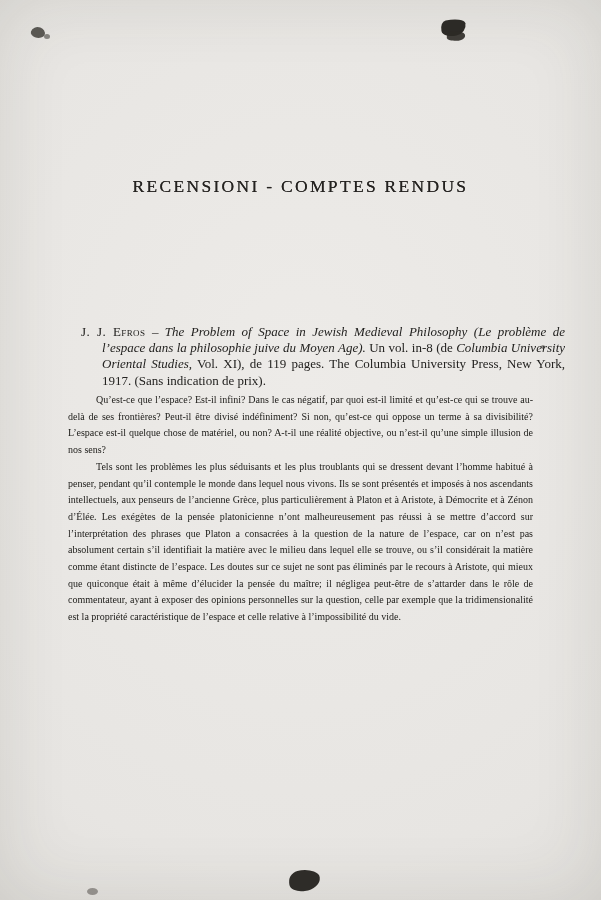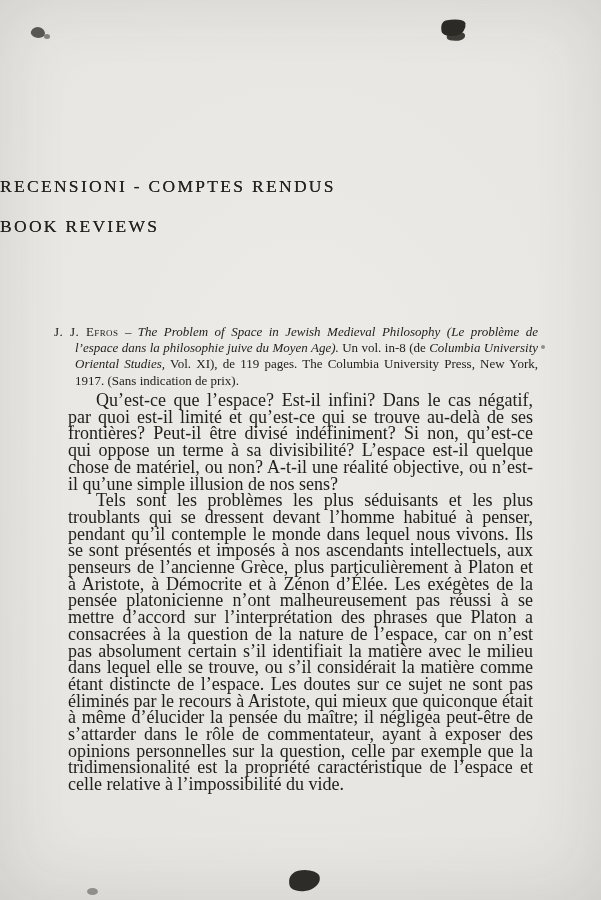--- a/index.html
+++ b/index.html
@@ -11,40 +11,41 @@
     position: relative;
     width: 601px; height: 900px;
     overflow: hidden;
     background: radial-gradient(ellipse 130% 100% at 50% 42%, #edebe8 0%, #e7e5e2 55%, #dad8d4 100%);
     box-shadow: inset 0 0 70px rgba(60, 55, 45, .12);
     font-family: "Liberation Serif", "DejaVu Serif", serif;
     color: #21201d;
   }
   .heading {
     position: absolute; left: 0; width: 100%;
+    text-align: center;
     font-size: 17.5px;
     letter-spacing: 2.3px;
     font-weight: normal;
     color: #242220;
     text-shadow: 0 0 .5px rgba(30, 28, 25, .85);
     white-space: nowrap;
   }
   .heading.line1 { top: 176px; }
   .heading.line2 { top: 216px; }
   .citation {
-    position: absolute; top: 311px; left: 54px; width: 463px;
+    position: absolute; top: 311px; left: 81px; width: 463px;
     font-size: 13px; line-height: 16.2px;
     text-align: justify;
     padding-left: 21px; text-indent: -21px;
     color: #232220;
   }
   .citation .smallcaps { font-variant: small-caps; letter-spacing: .4px; }
   .bodytext {
     position: absolute; top: 392px; left: 68px; width: 465px;
-    font-size: 18px; line-height: 16.7px;
+    font-size: 10px; line-height: 16.7px;
     text-align: justify;
     color: #21201d;
   }
   .bodytext p { margin: 0; text-indent: 28px; }
   .artifact { position: absolute; background: #37342f; }
   .a1  { left: 31px;  top: 27px;  width: 14px; height: 11px; border-radius: 55% 45% 60% 40% / 60% 50% 50% 40%; transform: rotate(18deg); opacity: .8; }
   .a1b { left: 44px;  top: 34px;  width: 6px;  height: 5px;  border-radius: 50%; opacity: .55; }
   .a2  { left: 441px; top: 19px;  width: 25px; height: 17px; border-radius: 25% 75% 45% 55% / 55% 40% 60% 45%; transform: rotate(-12deg); background: #2c2a26; }
   .a2b { left: 447px; top: 31px;  width: 18px; height: 10px; border-radius: 60% 40% 70% 30%; transform: rotate(8deg); background: #2c2a26; opacity: .9; }
   .a3  { left: 289px; top: 870px; width: 31px; height: 21px; border-radius: 40% 60% 55% 45% / 55% 45% 60% 40%; transform: rotate(-6deg); background: #2e2c28; }
@@ -58,21 +59,20 @@
 
   <div class="artifact a1"></div>
   <div class="artifact a1b"></div>
   <div class="artifact a2"></div>
   <div class="artifact a2b"></div>
   <div class="artifact a3"></div>
   <div class="artifact a4"></div>
   <div class="artifact a5"></div>
 
   <div class="heading line1">RECENSIONI - COMPTES RENDUS</div>
-  <div class="heading line2">BOOK REVIEWS</div>
 
   <p class="citation">
     <span class="smallcaps">J. J. Efros</span>
     <span>–</span>
     <em>The Problem of Space in Jewish Medieval Philosophy (Le problème de l’espace dans la philosophie juive du Moyen Age).</em>
     <span>Un vol. in-8 (de</span>
     <em>Columbia University Oriental Studies,</em>
     <span>Vol. XI), de 119 pages. The Columbia University Press, New York, 1917. (Sans indication de prix).</span>
   </p>
 

